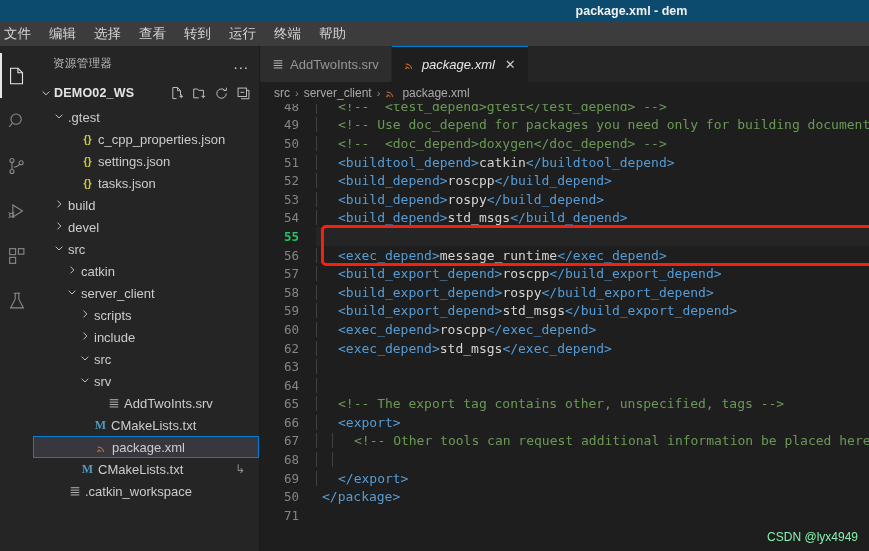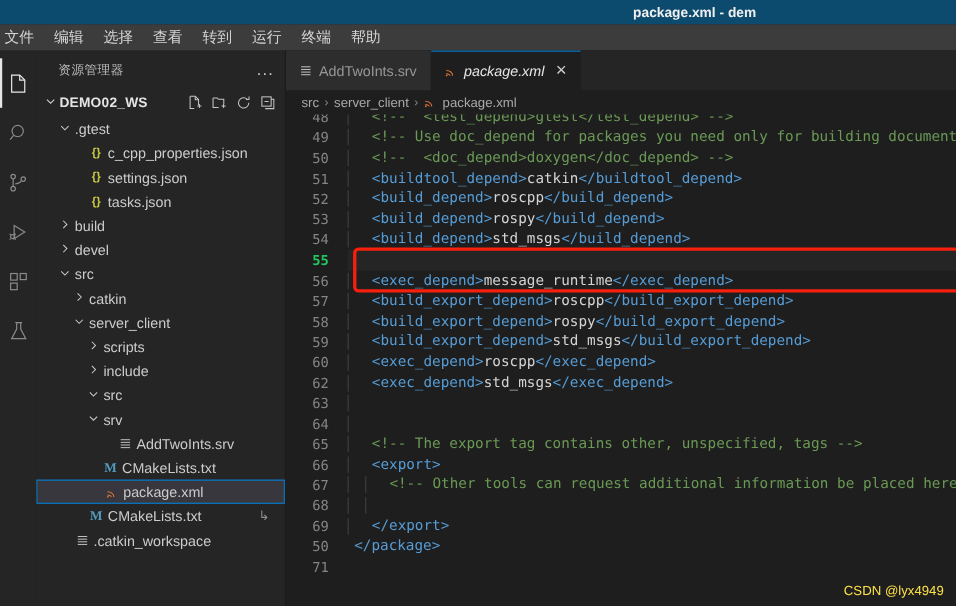--- a/index.html
+++ b/index.html
@@ -181,21 +181,21 @@
 
   #redbox {
     position: absolute;
     border: 3px solid #f91f0d;
     border-radius: 5px;
     pointer-events: none;
   }
 
   #watermark {
     position: absolute; right: 11px; bottom: 7px;
-    font-size: 12px; color: #fde047;
+    font-size: 12px; color: #86efac;
     font-family: "Liberation Sans", sans-serif;
   }
 </style>
 </head>
 <body>
 
 <div id="titlebar">
   <span class="title">package.xml - dem</span>
 </div>
 

